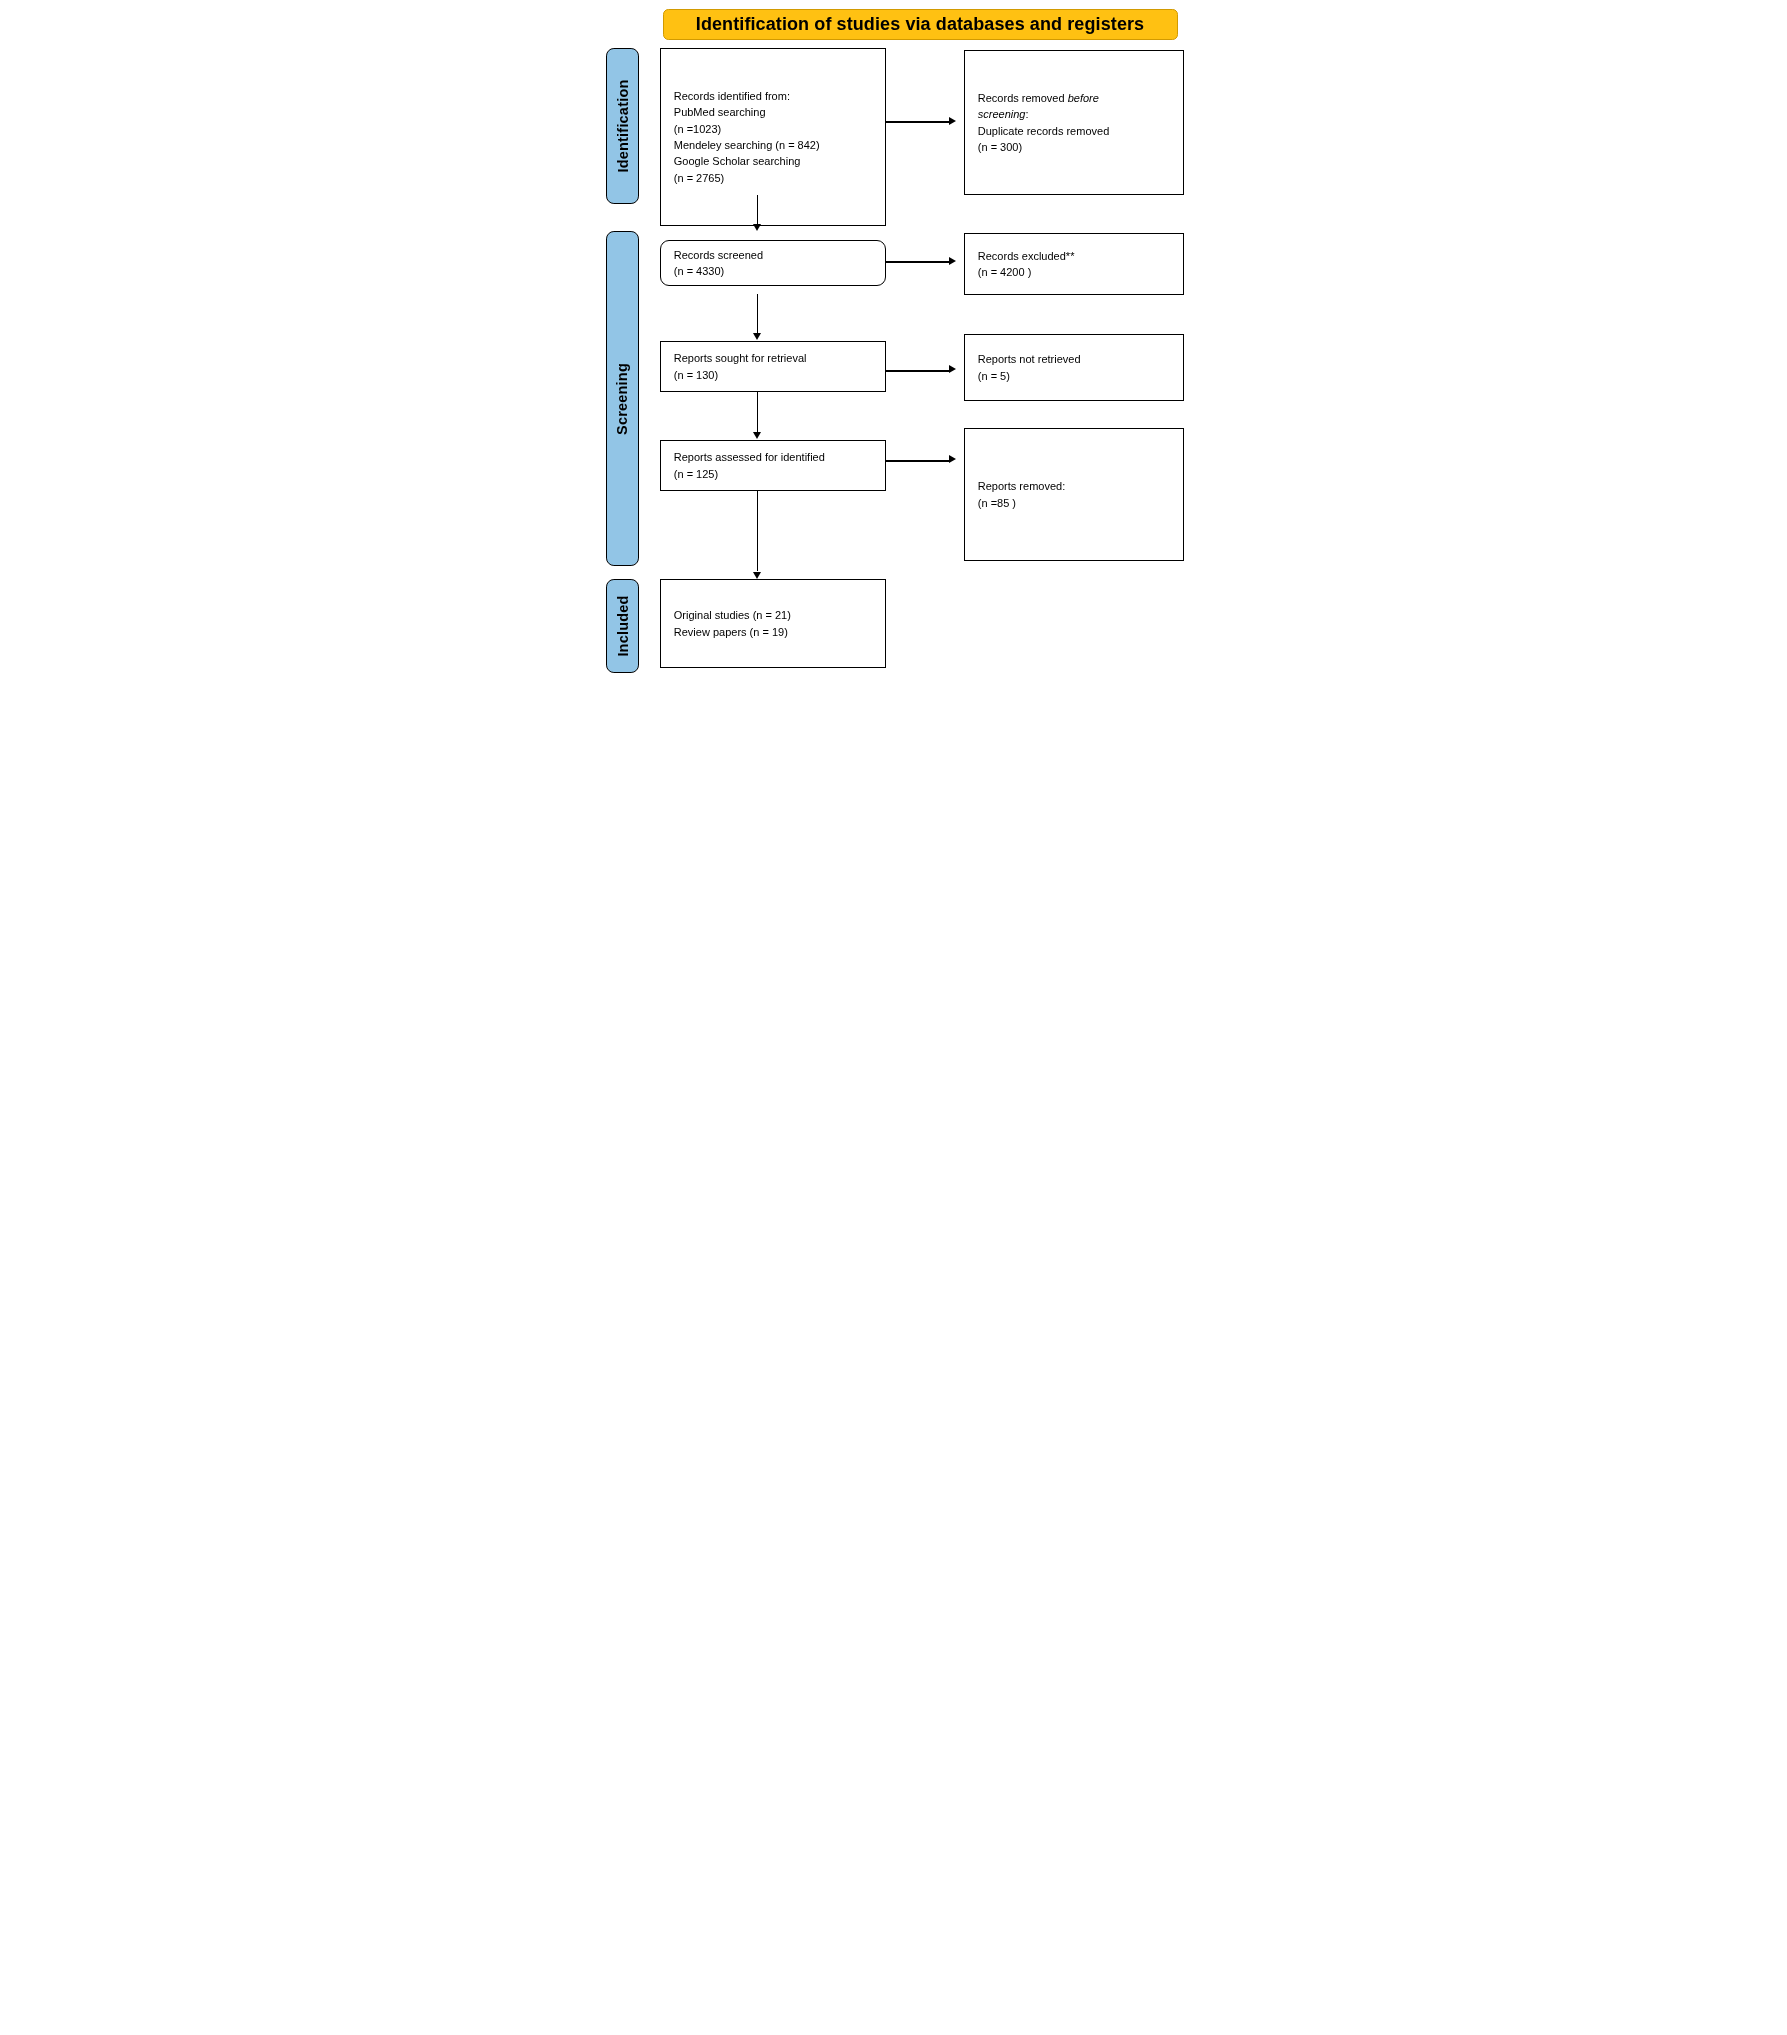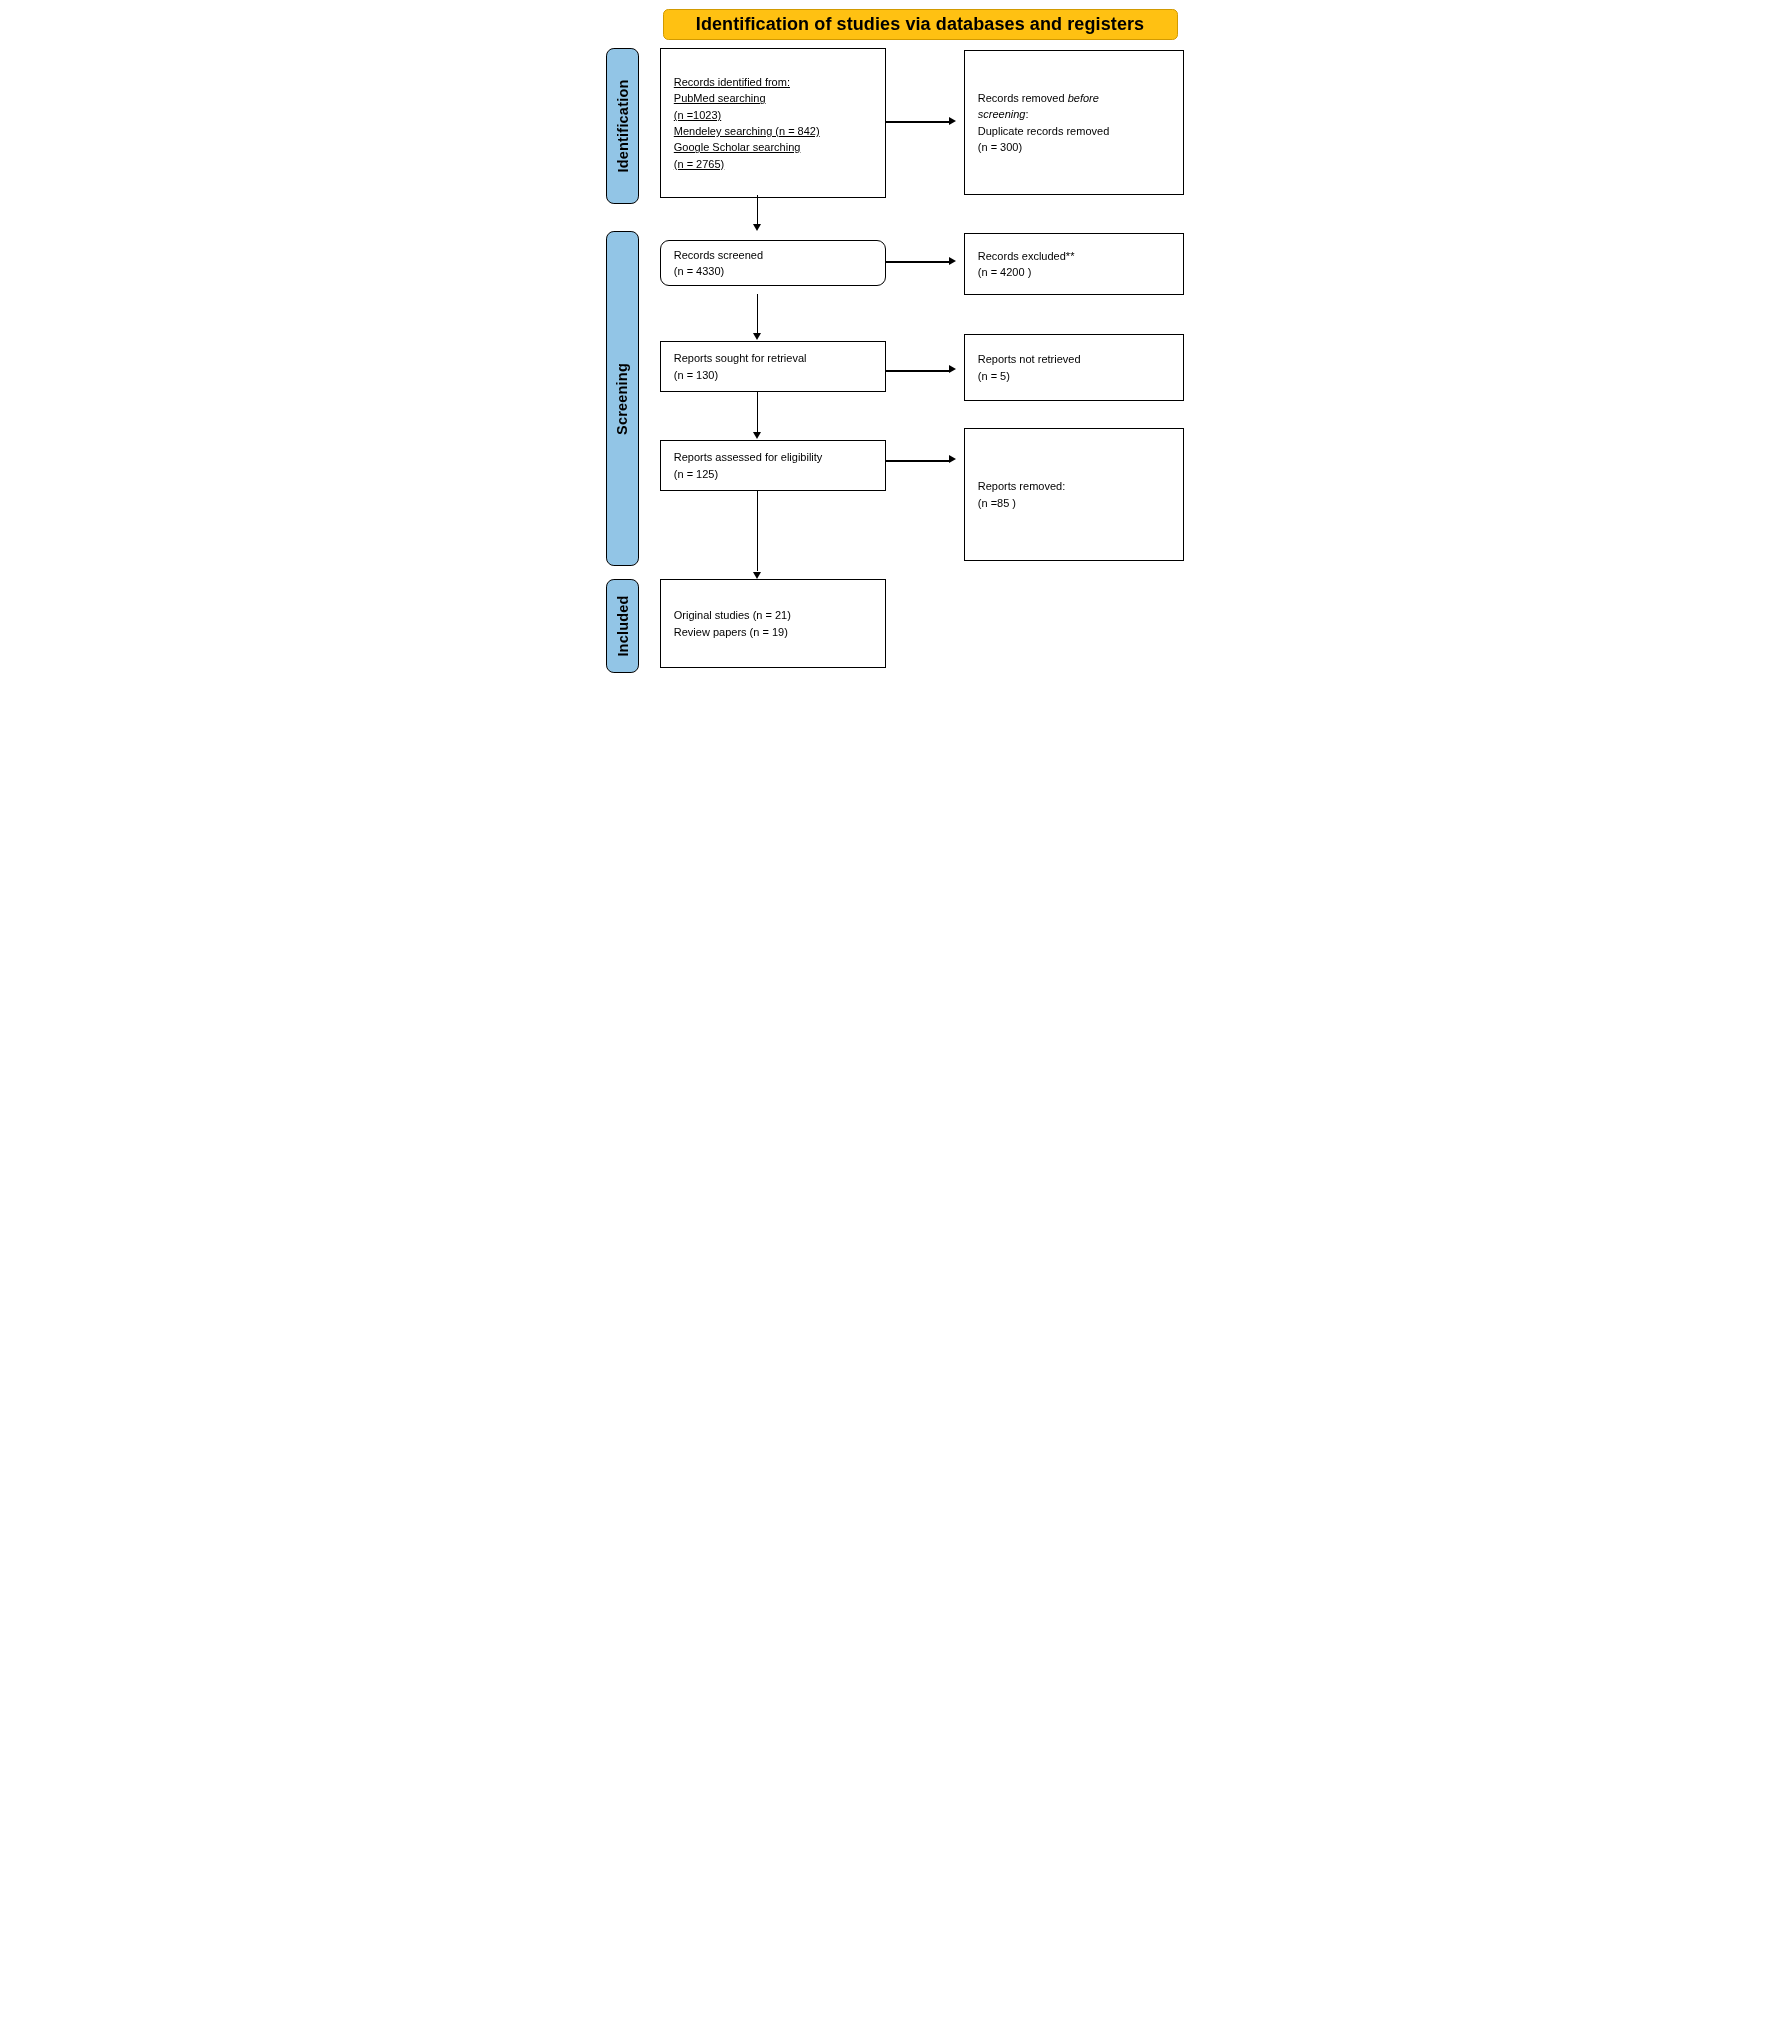--- a/index.html
+++ b/index.html
@@ -37,21 +37,21 @@
   .box{
     position:absolute; box-sizing:border-box; background:#ffffff;
     border:1.5px solid var(--ink);
     display:flex; flex-direction:column; justify-content:center;
     padding:3.6px 7.3px 3.6px 13.3px; font-size:11px; line-height:16.3px;
   }
   .box p{margin:0;}
   .indent{margin-left:18px;}
   .col-left {left:64px; width:226px;}
   .col-right{left:368px; width:220px;}
-  .b1{top:48px;  height:150px;text-decoration:underline;}
+  .b1{top:48px;  height:178px;}
   .b2{top:240px; height:46px;border-radius:9px;}
   .b3{top:341px; height:51px;}
   .b4{top:440px; height:51px;}
   .b5{top:579px; height:89px;}
   .r1{top:50px;  height:145px;}
   .r2{top:233px; height:62px;justify-content:center;}
   .r3{top:334px; height:67px;}
   .r4{top:428px; height:133px;}
   .lead-wrap{max-width:145px;}
   .it{font-style:italic;}
@@ -101,21 +101,21 @@
     <p>Records screened</p>
     <p>(n = 4330)</p>
   </div>
 
   <div class="box col-left b3">
     <p>Reports sought for retrieval</p>
     <p>(n = 130)</p>
   </div>
 
   <div class="box col-left b4">
-    <p>Reports assessed for eligibility</p>
+    <p>Reports assessed for identified</p>
     <p>(n = 125)</p>
   </div>
 
   <div class="box col-left b5">
     <p>Original studies (n = 21)</p>
     <p>Review papers (n = 19)</p>
   </div>
 
   <div class="box col-right r1">
     <p class="lead-wrap"><span>Records removed </span><span class="it">before screening</span><span>:</span></p>

